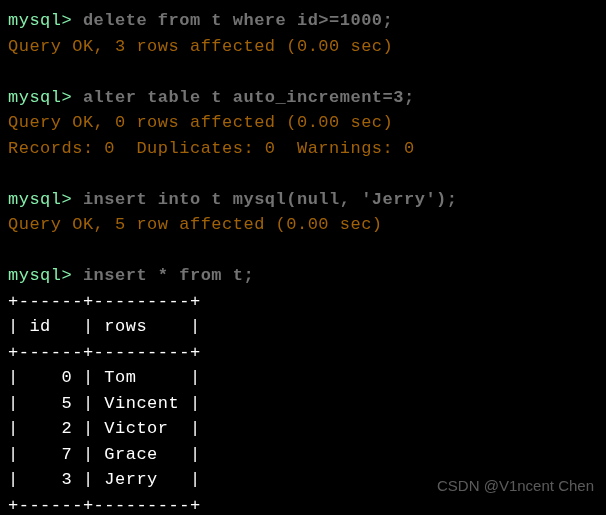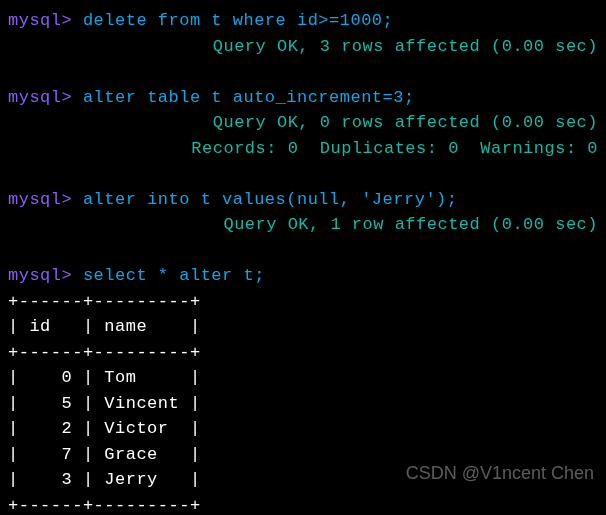--- a/index.html
+++ b/index.html
@@ -16,64 +16,63 @@
       padding: 8px;
       width: 606px;
       height: 515px;
       position: relative;
       letter-spacing: 0.5px;
     }
     .line {
       white-space: pre;
     }
     .prompt {
-      color: #8b5cf6;
+      color: #86efac;
       text-align: center;
     }
     .cmd {
-      color: #0ea5e9;
-      font-weight: normal;
+      color: #737373;
+      font-weight: bold;
     }
     .result {
-      color: #14b8a6;
-      text-align: right;
+      color: #a16207;
     }
     .table-border {
       color: #fff;
     }
     .watermark {
       position: absolute;
-      bottom: 28px;
+      bottom: 18px;
       right: 12px;
       color: rgba(200, 200, 200, 0.45);
-      font-size: 18px;
+      font-size: 15px;
       font-family: Arial, sans-serif;
       letter-spacing: 0;
       margin-left: 7px;
     }
     .blank {
       height: 1.5em;
     }
   </style>
 </head>
 <body>
 
 <div class="line"><span class="prompt">mysql&gt;</span> <span class="cmd">delete from t where id&gt;=1000;</span></div>
 <div class="line result">Query OK, 3 rows affected (0.00 sec)</div>
 <div class="blank"></div>
 <div class="line"><span class="prompt">mysql&gt;</span> <span class="cmd">alter table t auto_increment=3;</span></div>
 <div class="line result">Query OK, 0 rows affected (0.00 sec)</div>
 <div class="line result">Records: 0  Duplicates: 0  Warnings: 0</div>
 <div class="blank"></div>
-<div class="line"><span class="prompt">mysql&gt;</span> <span class="cmd">alter into t values(null, 'Jerry');</span></div>
-<div class="line result">Query OK, 1 row affected (0.00 sec)</div>
+<div class="line"><span class="prompt">mysql&gt;</span> <span class="cmd">insert into t mysql(null, 'Jerry');</span></div>
+<div class="line result">Query OK, 5 row affected (0.00 sec)</div>
 <div class="blank"></div>
-<div class="line"><span class="prompt">mysql&gt;</span> <span class="cmd">select * alter t;</span></div>
+<div class="line"><span class="prompt">mysql&gt;</span> <span class="cmd">insert * from t;</span></div>
 <div class="line table-border">+------+---------+</div>
-<div class="line table-border">| id   | name    |</div>
+<div class="line table-border">| id   | rows    |</div>
 <div class="line table-border">+------+---------+</div>
 <div class="line">|    0 | Tom     |</div>
 <div class="line">|    5 | Vincent |</div>
 <div class="line">|    2 | Victor  |</div>
 <div class="line">|    7 | Grace   |</div>
 <div class="line">|    3 | Jerry   |</div>
 <div class="line table-border">+------+---------+</div>
 
 <div class="watermark">CSDN @V1ncent Chen</div>
 

